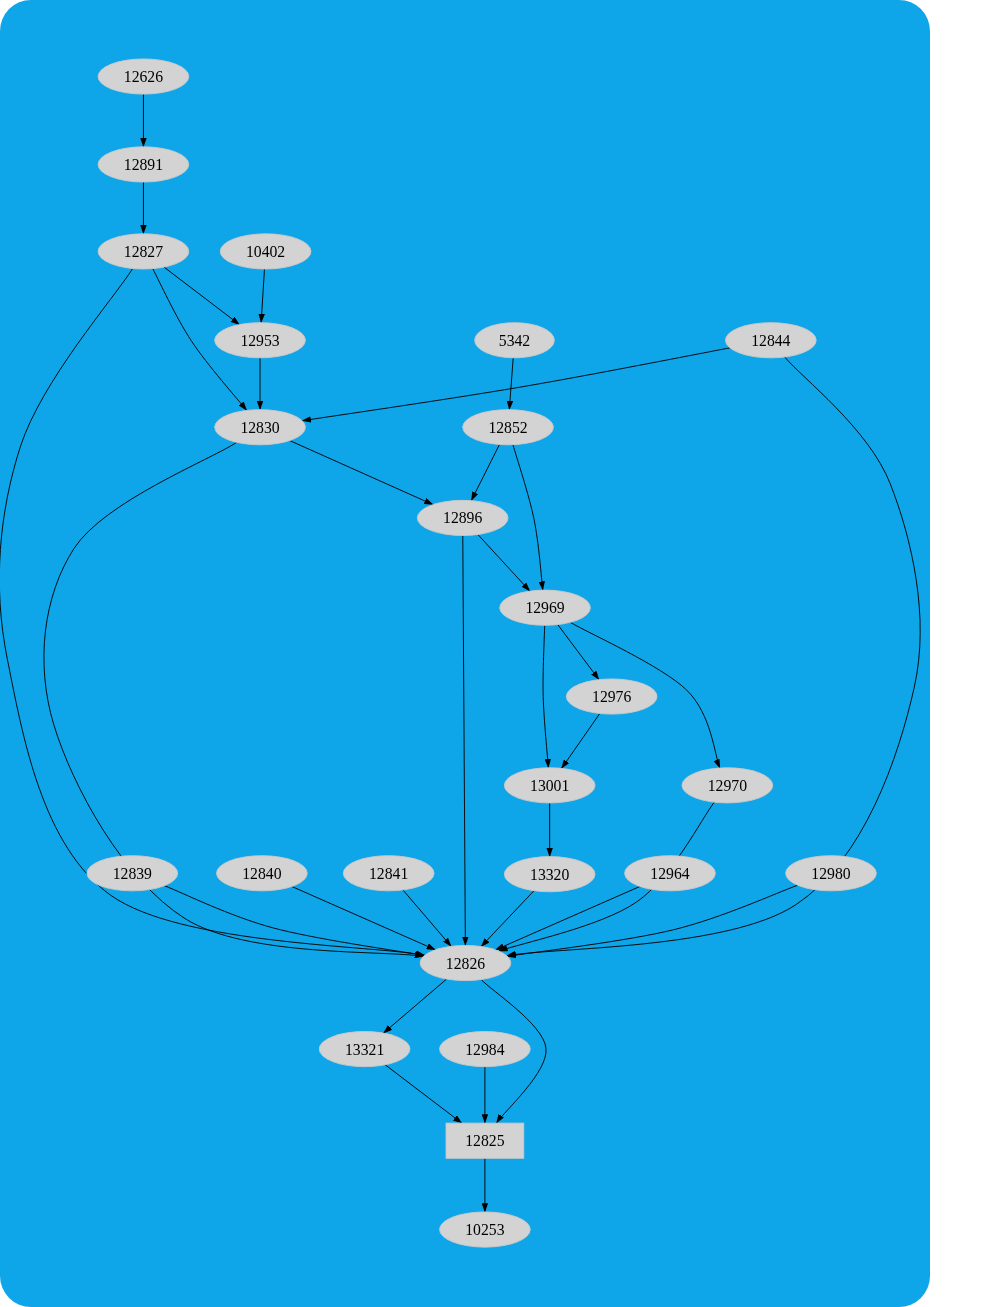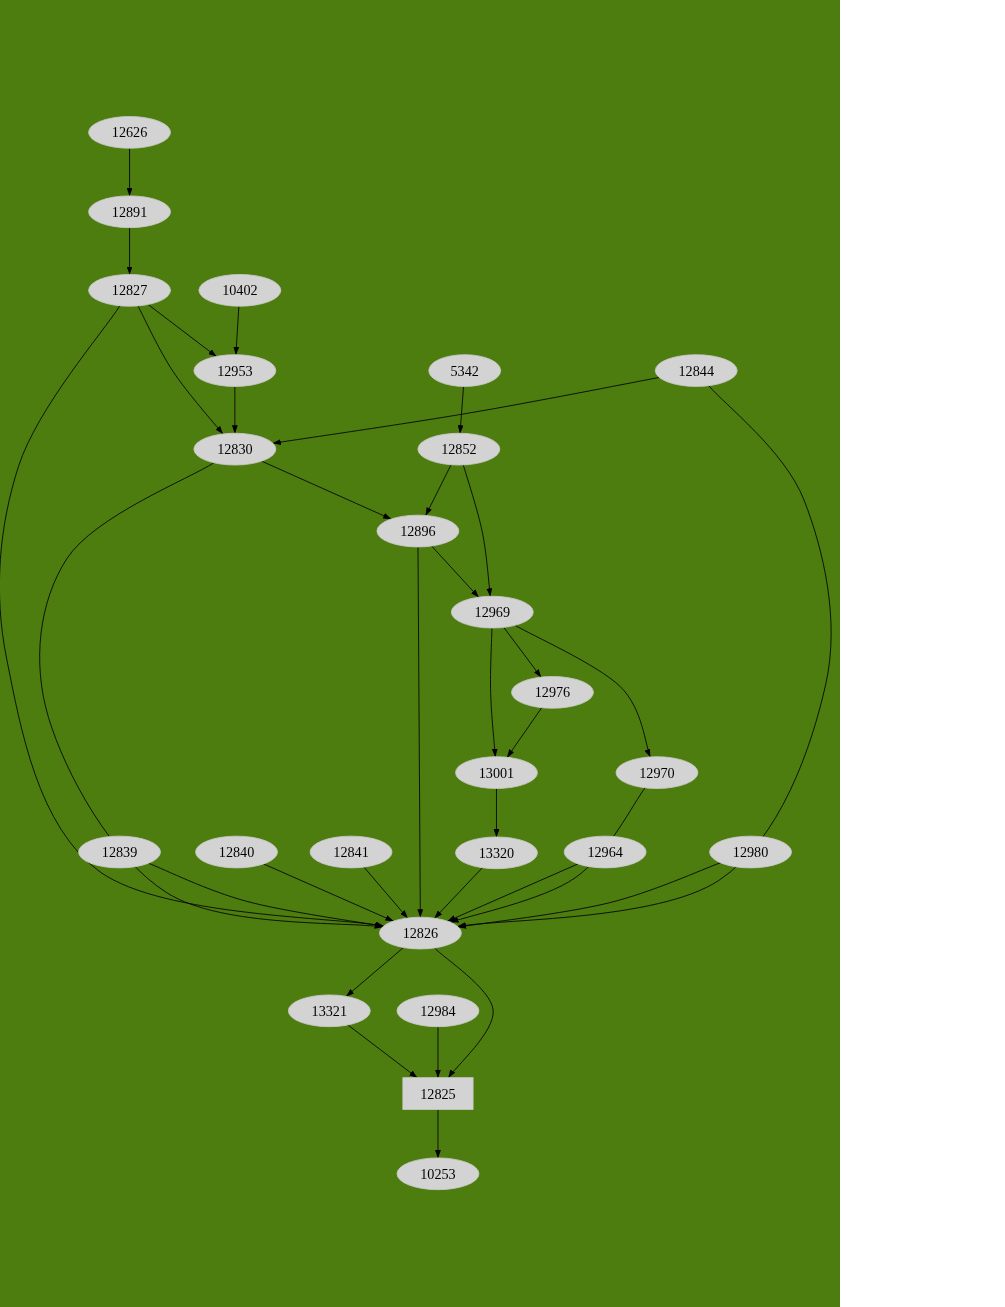--- a/index.html
+++ b/index.html
@@ -1,25 +1,26 @@
 <!DOCTYPE html>
 <html><head>
 <meta charset="utf-8">
 <style>
   html, body {
     margin: 0;
     padding: 0;
     background: #ffffff;
   }
   .canvas {
-    width: 840px;
+    width: 930px;
     height: 1307px;
     position: relative;
-    background: #4d7c0f;
+    background: #0ea5e9;
     font-family: "Liberation Serif", "DejaVu Serif", serif;
+    border-radius: 31px;
   }
   svg { display: block; width: 100%; height: 100%; }
   .edge-path { fill: none; stroke-width: 1; }
   .node-label {
     font-family: "Liberation Serif", "DejaVu Serif", serif;
     pointer-events: none;
   }
 </style>
 </head>
 <body>

